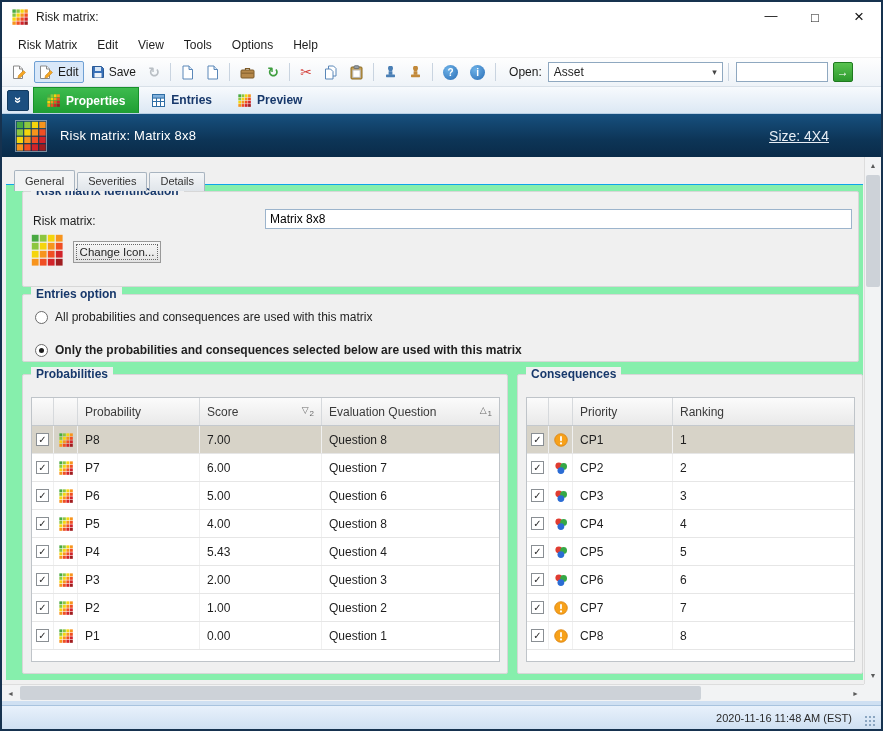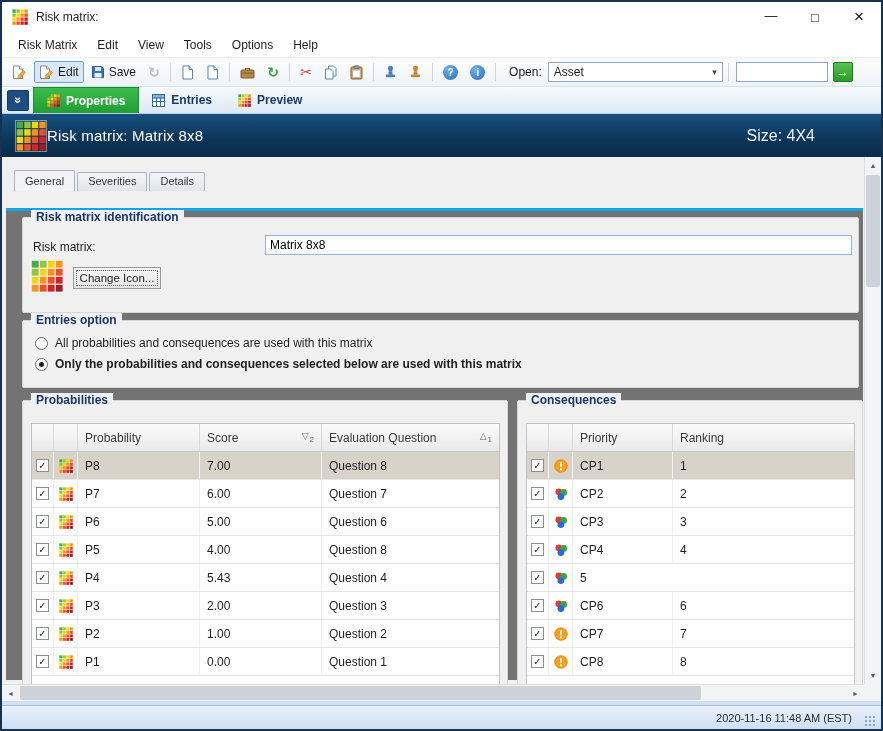--- a/index.html
+++ b/index.html
@@ -53,47 +53,47 @@
     color: #fff; display: flex; align-items: center; justify-content: center; margin-right: 4px; }
   .chev { display: inline-block; transform: rotate(90deg); font-weight: bold; font-size: 12px; }
   .view-tabs { display: flex; height: 100%; align-items: stretch; }
   .view-tab { display: flex; align-items: center; gap: 6px; padding: 0 13px; font-weight: bold; color: #17386b; font-size: 12px; }
   .view-tab.active { background: linear-gradient(#3dbb4e, #1f9e33); color: #fff; border: 1px solid #17912b; border-bottom: none; }
   .vt-icon { display: flex; align-items: center; }
 
   
   .banner { flex: 0 0 43px; background: linear-gradient(#17507f, #0d3557 60%, #0a2b49); display: flex; align-items: center; padding: 0 14px; color: #fff; }
   .banner-icon { width: 30px; height: 30px; display: flex; outline: 1px solid rgba(255,255,255,.45); }
-  .banner-title { margin-left: 1px; font-size: 15px; letter-spacing: .2px; }
-  .banner-size { margin-left: auto; margin-right: 52px; font-size: 16px; color: #e8eef5; }
+  .banner-title { margin-left: 14px; font-size: 13px; letter-spacing: .2px; }
+  .banner-size { margin-left: auto; margin-right: 38px; font-size: 14px; color: #e8eef5; text-decoration: underline; }
 
   
   .content { flex: 1 1 auto; position: relative; background: #f0f0f0; }
   .page-tabs { position: absolute; left: 12px; top: 13px; height: 21px; display: flex; z-index: 2; }
   .page-tab { height: 19px; margin-top: 2px; margin-right: 2px; padding: 2px 10px 0; font-size: 11px; color: #333;
     background: linear-gradient(#f4f6f8, #e0e5ea); border: 1px solid #a8b4c0; border-bottom: none; border-radius: 2px 2px 0 0; }
   .page-tab.active { height: 21px; margin-top: 0; padding-top: 4px; background: #f2f3f4; z-index: 3; position: relative; }
-  .tab-panel { position: absolute; left: 4px; right: 18px; top: 27px; bottom: 21px; border-top: 3px solid #0ea5e9; background: #737373; margin-top: 24px; }
+  .tab-panel { position: absolute; left: 4px; right: 18px; top: 27px; bottom: 21px; border-top: 1px solid #0ea5e9; background: #86efac; }
 
   .groupbox { position: absolute; border: 1px solid #d7d7d7; border-radius: 2px; background: #f0f0f0; }
   .group-title { position: absolute; top: -8px; left: 8px; background: #f0f0f0; padding: 0 5px; font-weight: bold; color: #17386b; font-size: 12px; }
 
   .gb-ident   { left: 16px;  top: 6px;   width: 837px; height: 96px;  }
   .gb-entries { left: 16px;  top: 109px; width: 837px; height: 68px;  }
   .gb-prob    { left: 16px;  top: 189px; width: 486px; height: 300px; }
   .gb-cons    { left: 511px; top: 189px; width: 346px; height: 300px; }
 
   .ident-label { position: absolute; left: 10px; top: 22px; }
   .ident-input { position: absolute; left: 242px; right: 6px; top: 17px; height: 20px; border: 1px solid #9cb4cc;
     padding: 0 4px; font: 12px "Liberation Sans", sans-serif; background: #fff; }
   .ident-icon { position: absolute; left: 8px; top: 42px; width: 32px; height: 32px; display: flex; }
   .change-icon-btn { position: absolute; left: 50px; top: 49px; width: 88px; height: 22px; font: 11.5px "Liberation Sans", sans-serif;
     background: linear-gradient(#f7f7f7, #e3e3e3); border: 1px solid #999; outline: 1px dotted #666; outline-offset: -4px; color: #1e1e1e; }
 
-  .radio-list { padding: 15px 0 0 12px; display: flex; flex-direction: column; gap: 7px; }
+  .radio-list { padding: 15px 0 0 12px; display: flex; flex-direction: column; gap: 19px; }
   .radio-row { display: flex; align-items: center; gap: 7px; font-size: 12px; }
   .radio { width: 13px; height: 13px; border: 1px solid #6b6b6b; border-radius: 50%; background: #fff; position: relative; flex: 0 0 13px; }
   .radio.on::after { content: ''; position: absolute; inset: 3px; border-radius: 50%; background: #1e1e1e; }
   .radio-label.bold { font-weight: bold; }
 
   
   .grid { position: absolute; left: 8px; right: 7px; top: 22px; bottom: 11px; background: #fff;
     border: 1px solid #bfc4c9; display: flex; flex-direction: column; overflow: hidden; }
   .grid-header { display: grid; flex: 0 0 28px; background: linear-gradient(#fbfbfb, #e9e9e9); border-bottom: 1px solid #c4c9ce; }
   .pcols { grid-template-columns: 22px 24px 122px 122px 1fr; }
@@ -768,20 +768,21 @@
                 <div class="cell c-center">
                   <span class="checkbox">✓</span>
                 </div>
                 <div class="cell c-center">
                   <svg width="14" height="14" viewBox="0 0 14 14">
                     <circle cx="4.8" cy="4.8" r="3.4" fill="#e03c31"></circle>
                     <circle cx="9.6" cy="5.4" r="3.4" fill="#35a845"></circle>
                     <circle cx="6.9" cy="9.6" r="3.4" fill="#2b6cd4"></circle>
                   </svg>
                 </div>
+                <div class="cell">CP5</div>
                 <div class="cell">5</div>
               </div>
               <div class="grid-row ccols">
                 <div class="cell c-center">
                   <span class="checkbox">✓</span>
                 </div>
                 <div class="cell c-center">
                   <svg width="14" height="14" viewBox="0 0 14 14">
                     <circle cx="4.8" cy="4.8" r="3.4" fill="#e03c31"></circle>
                     <circle cx="9.6" cy="5.4" r="3.4" fill="#35a845"></circle>

